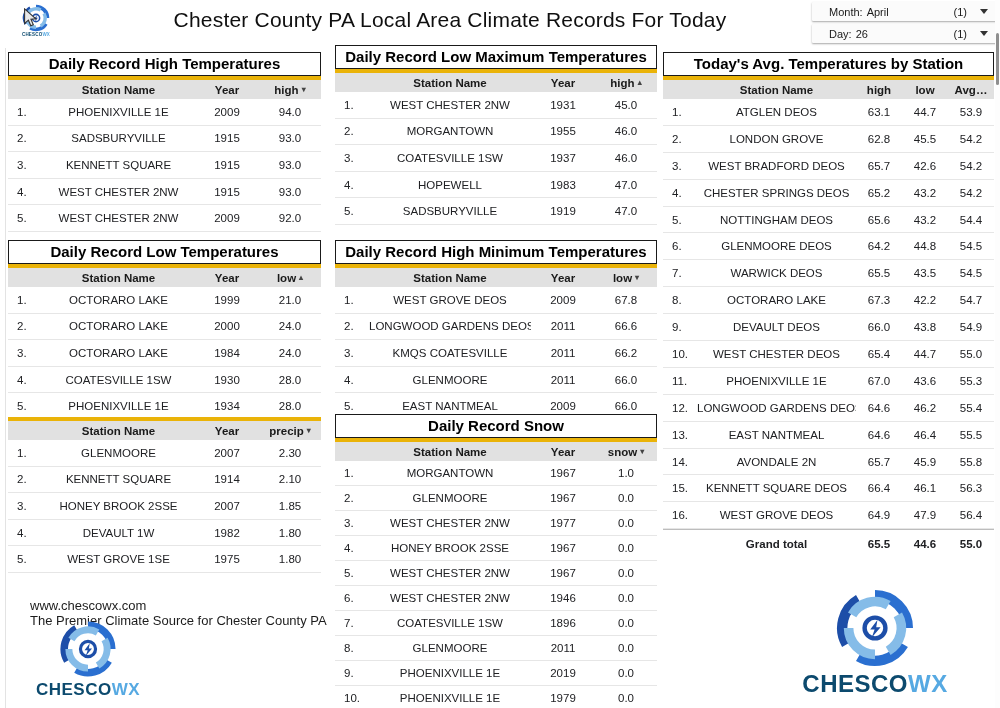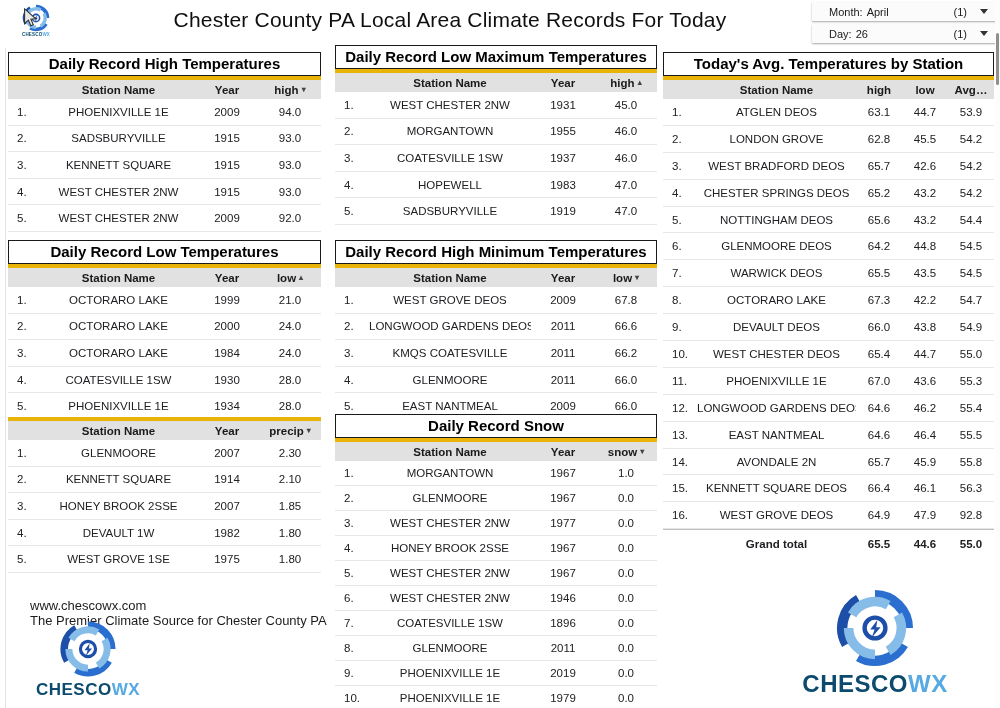--- a/index.html
+++ b/index.html
@@ -532,21 +532,21 @@
         <span class="c station">KENNETT SQUARE DEOS</span>
         <span class="c high">66.4</span>
         <span class="c low">46.1</span>
         <span class="c avg">56.3</span>
       </div>
       <div class="trow">
         <span class="c rank">16.</span>
         <span class="c station">WEST GROVE DEOS</span>
         <span class="c high">64.9</span>
         <span class="c low">47.9</span>
-        <span class="c avg">92.8</span>
+        <span class="c avg">56.4</span>
       </div>
     </div>
   <div class="trow total">
     <span class="c rank"></span>
     <span class="c station">Grand total</span>
     <span class="c high">65.5</span>
     <span class="c low">44.6</span>
     <span class="c avg">55.0</span>
   </div>
 </div>

